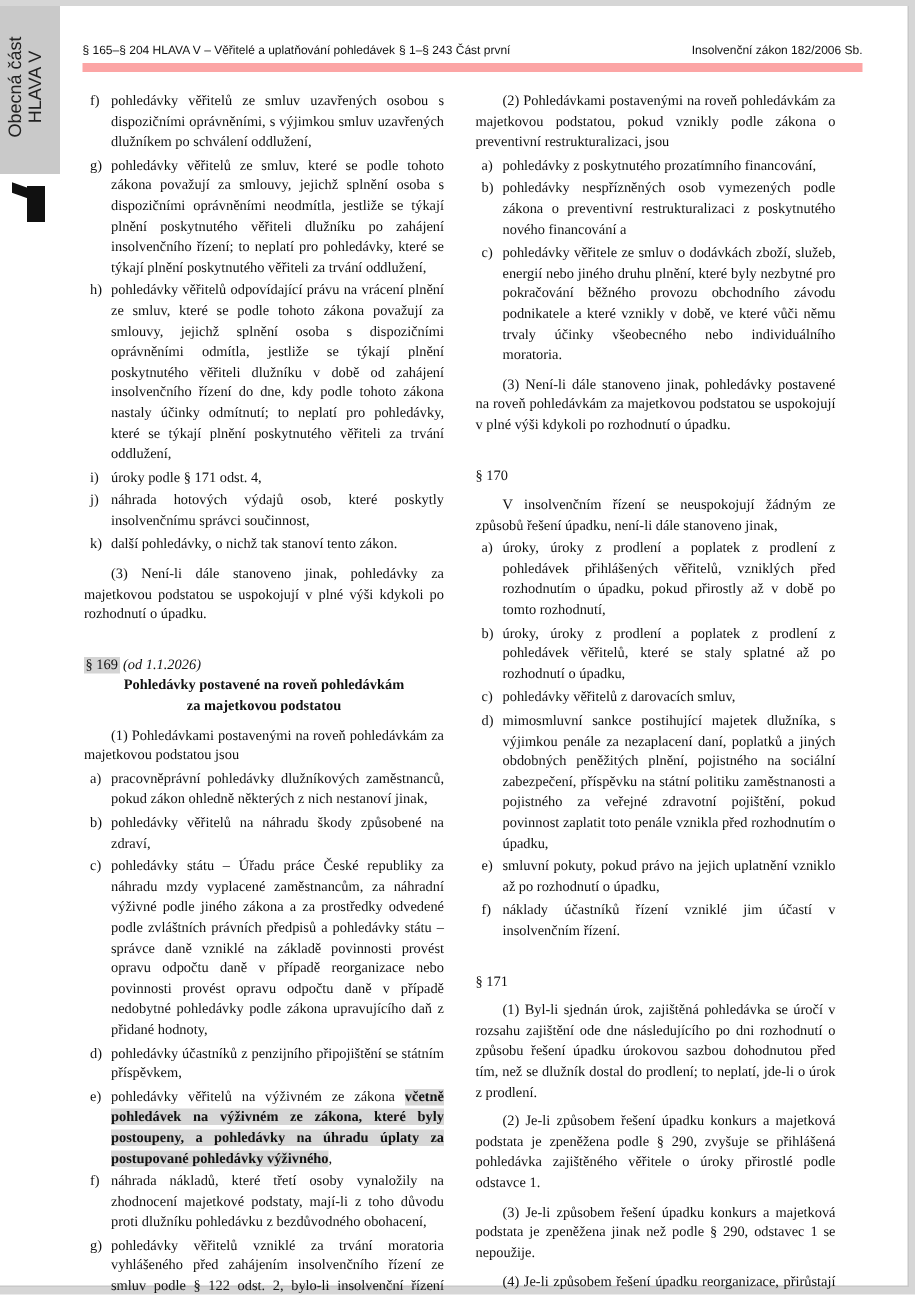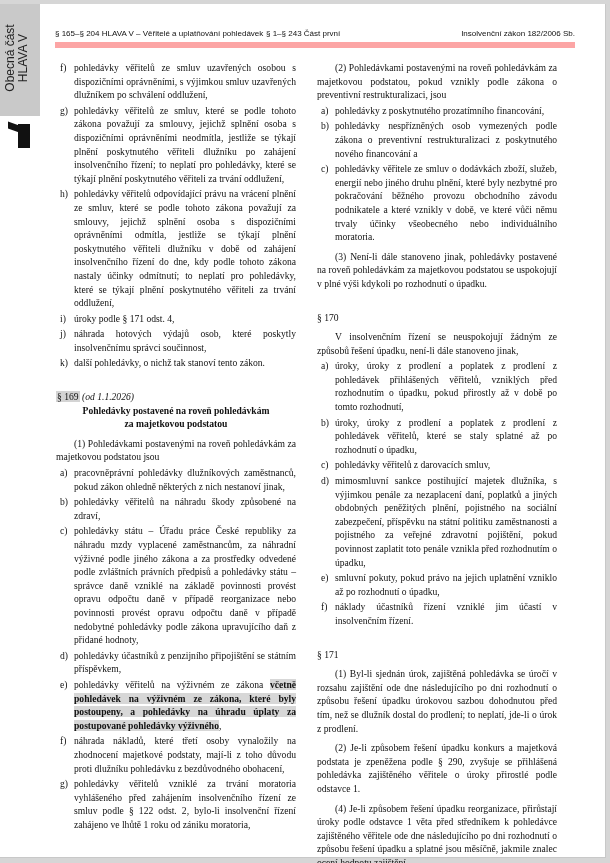--- a/index.html
+++ b/index.html
@@ -50,20 +50,21 @@
     <span class="h-right">Insolvenční zákon 182/2006 Sb.</span>
   </div>
 
   <div class="col col-left">
     <div class="li"><span class="lbl">f)</span><span>pohledávky věřitelů ze smluv uzavřených osobou s dispozičními oprávněními, s výjimkou smluv uzavřených dlužníkem po schválení oddlužení,</span></div>
     <div class="li"><span class="lbl">g)</span><span>pohledávky věřitelů ze smluv, které se podle tohoto zákona považují za smlouvy, jejichž splnění osoba s dispozičními oprávněními neodmítla, jestliže se týkají plnění poskytnutého věřiteli dlužníku po zahájení insolvenčního řízení; to neplatí pro pohledávky, které se týkají plnění poskytnutého věřiteli za trvání oddlužení,</span></div>
     <div class="li"><span class="lbl">h)</span><span>pohledávky věřitelů odpovídající právu na vrácení plnění ze smluv, které se podle tohoto zákona považují za smlouvy, jejichž splnění osoba s dispozičními oprávněními odmítla, jestliže se týkají plnění poskytnutého věřiteli dlužníku v době od zahájení insolvenčního řízení do dne, kdy podle tohoto zákona nastaly účinky odmítnutí; to neplatí pro pohledávky, které se týkají plnění poskytnutého věřiteli za trvání oddlužení,</span></div>
     <div class="li"><span class="lbl">i)</span><span>úroky podle § 171 odst. 4,</span></div>
     <div class="li"><span class="lbl">j)</span><span>náhrada hotových výdajů osob, které poskytly insolvenčnímu správci součinnost,</span></div>
     <div class="li"><span class="lbl">k)</span><span>další pohledávky, o nichž tak stanoví tento zákon.</span></div>
+    <div class="par">(3) Není-li dále stanoveno jinak, pohledávky za majetkovou podstatou se uspokojují v plné výši kdykoli po rozhodnutí o úpadku.</div>
 
     <div class="sec-head">
       <span class="sec-num">§ 169</span>
       <span class="sec-date">(od 1.1.2026)</span>
     </div>
     <div class="sec-title">
       <div>Pohledávky postavené na roveň pohledávkám</div>
       <div>za majetkovou podstatou</div>
     </div>
     <div class="par">(1) Pohledávkami postavenými na roveň pohledávkám za majetkovou podstatou jsou</div>
@@ -94,16 +95,17 @@
     <div class="li"><span class="lbl">c)</span><span>pohledávky věřitelů z darovacích smluv,</span></div>
     <div class="li"><span class="lbl">d)</span><span>mimosmluvní sankce postihující majetek dlužníka, s výjimkou penále za nezaplacení daní, poplatků a jiných obdobných peněžitých plnění, pojistného na sociální zabezpečení, příspěvku na státní politiku zaměstnanosti a pojistného za veřejné zdravotní pojištění, pokud povinnost zaplatit toto penále vznikla před rozhodnutím o úpadku,</span></div>
     <div class="li"><span class="lbl">e)</span><span>smluvní pokuty, pokud právo na jejich uplatnění vzniklo až po rozhodnutí o úpadku,</span></div>
     <div class="li"><span class="lbl">f)</span><span>náklady účastníků řízení vzniklé jim účastí v insolvenčním řízení.</span></div>
 
     <div class="sec-head">
       <span>§ 171</span>
     </div>
     <div class="par">(1) Byl-li sjednán úrok, zajištěná pohledávka se úročí v rozsahu zajištění ode dne následujícího po dni rozhodnutí o způsobu řešení úpadku úrokovou sazbou dohodnutou před tím, než se dlužník dostal do prodlení; to neplatí, jde-li o úrok z prodlení.</div>
     <div class="par">(2) Je-li způsobem řešení úpadku konkurs a majetková podstata je zpeněžena podle § 290, zvyšuje se přihlášená pohledávka zajištěného věřitele o úroky přirostlé podle odstavce 1.</div>
+    <div class="par">(3) Je-li způsobem řešení úpadku konkurs a majetková podstata je zpeněžena jinak než podle § 290, odstavec 1 se nepoužije.</div>
     <div class="par">(4) Je-li způsobem řešení úpadku reorganizace, přirůstají úroky podle odstavce 1 věta před středníkem k pohledávce zajištěného věřitele ode dne následujícího po dni rozhodnutí o způsobu řešení úpadku a splatné jsou měsíčně, jakmile znalec ocení hodnotu zajištění.</div>
   </div>
 
 </div>
 
 </body></html>

